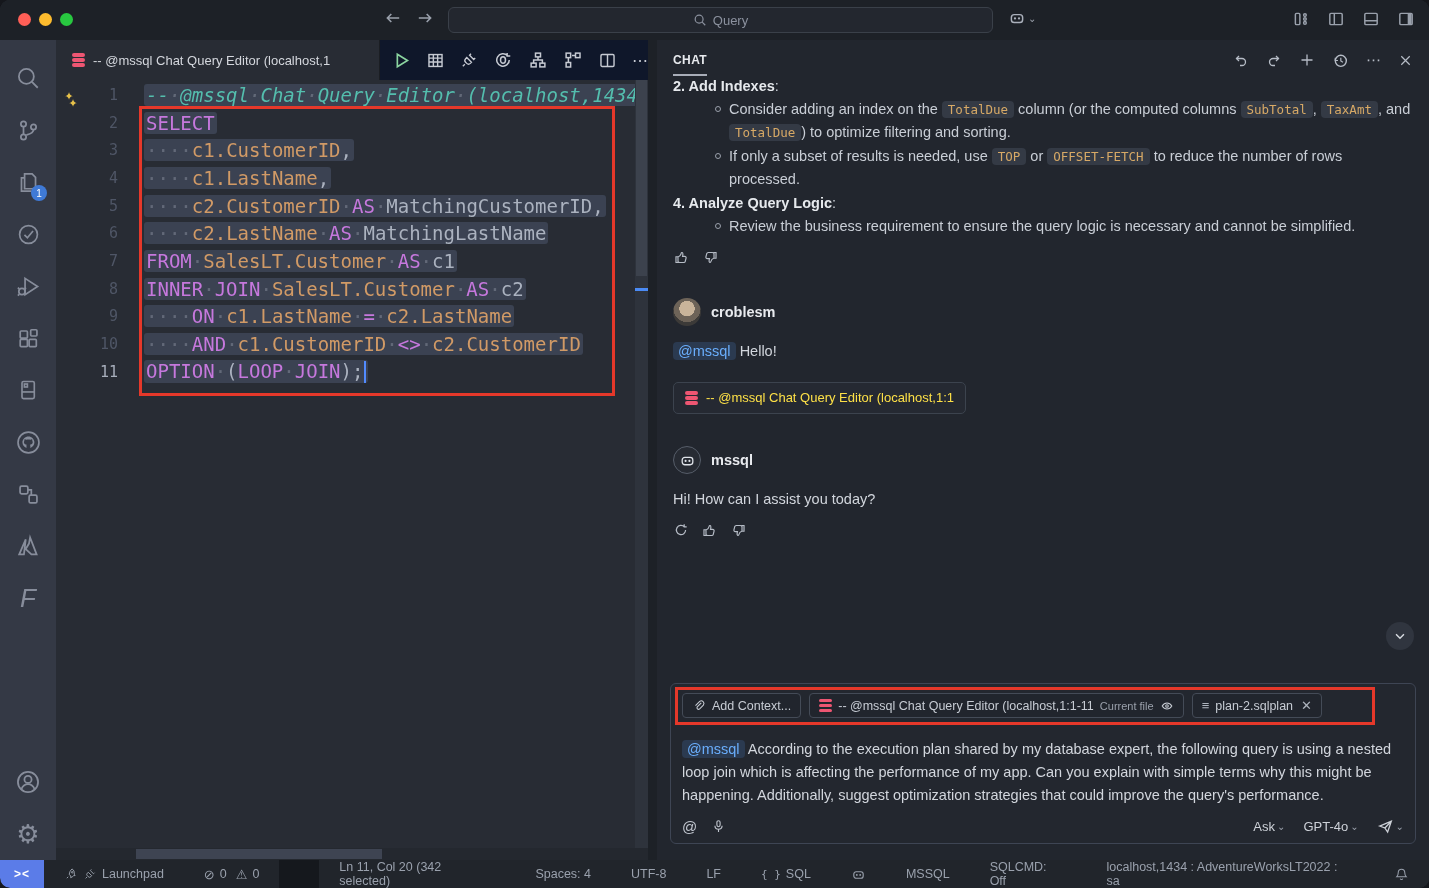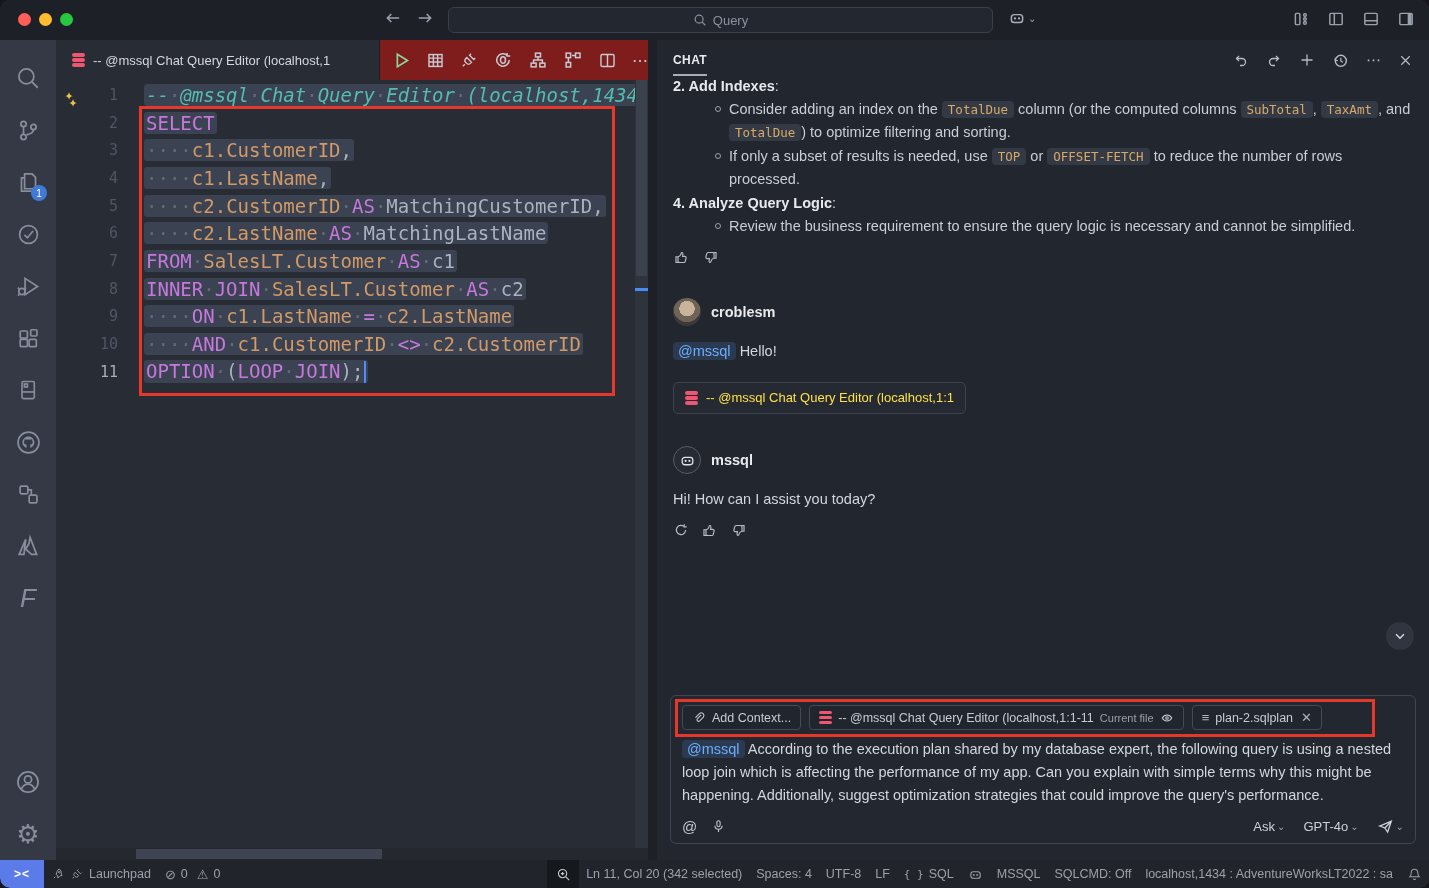--- a/index.html
+++ b/index.html
@@ -26,21 +26,21 @@
   .activitybar { width:56px; background:#343945; display:flex; flex-direction:column; align-items:center;
                  padding-top:12px; color:#878d9b; flex:0 0 56px; }
   .ab-item { height:52px; width:56px; display:flex; align-items:center; justify-content:center; position:relative; }
   .ab-badge { position:absolute; right:9px; bottom:7px; background:#3f7ad6; color:#fff; font-size:10px;
               width:16px; height:16px; border-radius:50%; display:flex; align-items:center; justify-content:center; }
   .ab-spacer { flex:1; }
   .glyph { font-size:22px; line-height:1; font-style:normal; }
 
   
   .editor-group { width:592px; flex:0 0 592px; display:flex; flex-direction:column; background:#282c34; }
-  .tabbar { height:40px; background:#7f1d1d; display:flex; align-items:stretch; flex:0 0 40px; }
+  .tabbar { height:40px; background:#0f172a; display:flex; align-items:stretch; flex:0 0 40px; }
   .tab { background:#282c34; display:flex; align-items:center; gap:8px; padding:0 16px 0 16px; width:330px;
          color:#d4d7dd; font-size:13px; border-right:1px solid #1b1e23; }
   .tab-title { white-space:nowrap; overflow:hidden; }
   .dbicon { display:inline-flex; flex-direction:column; gap:1.5px; }
   .dbicon i { width:13px; height:3.4px; background:#ee5672; border-radius:2px; display:block; }
   .ed-toolbar { display:flex; align-items:center; gap:15px; padding-left:12px; color:#c6cad2; }
   .play { color:#8bd5a0; }
 
   .editor { flex:1; position:relative; overflow:hidden; padding-top:1px;
             font-family:"DejaVu Sans Mono", monospace; }
@@ -100,32 +100,32 @@
 
   .chat-input { flex:0 0 auto; margin:0 13px 16px; border:1px solid #3e4554; border-radius:6px;
                 background:#23272f; padding:9px 11px 8px; position:relative; }
   .chips-row { display:flex; gap:8px; align-items:center; position:relative; }
   .redbox-chips { position:absolute; left:-7px; top:-6px; width:700px; height:38px;
                   border:3px solid #e5382a; pointer-events:none; }
   .chip { display:inline-flex; align-items:center; gap:6px; height:25px; padding:0 9px; border:1px solid #444b57;
           border-radius:4px; background:#21252d; color:#c7ccd4; font-size:12.5px; white-space:nowrap; }
   .chip .sub { color:#9aa0ab; font-size:11px; }
   .chip .x { color:#aeb4be; font-size:13px; margin-left:2px; }
-  .input-text { margin-top:8px; font-size:14.5px; line-height:23px; color:#d2d6dd; }
+  .input-text { margin-top:20px; font-size:14.5px; line-height:23px; color:#d2d6dd; }
   .input-actions { display:flex; align-items:center; margin-top:11px; color:#c0c5ce; gap:14px; }
   .ia-right { margin-left:auto; display:flex; align-items:center; gap:18px; font-size:13px; color:#cdd1d8; }
   .dd { display:inline-flex; align-items:center; gap:2px; }
   .chev { font-size:10px; color:#9aa0ab; }
 
   
   .statusbar { height:28px; flex:0 0 28px; background:#21252b; display:flex; align-items:center;
                font-size:12.5px; color:#9aa1ad; gap:0; }
   .remote { width:44px; height:28px; background:#5b7ce8; color:#fff; display:flex; align-items:center;
             justify-content:center; font-weight:bold; font-size:12px; border-bottom-left-radius:10px; letter-spacing:1px; }
-  .sb-item { display:flex; align-items:center; gap:5px; padding:0 7px; height:100%; }
+  .sb-item { display:flex; align-items:center; gap:5px; padding:0 20px; height:100%; }
   .sb-right { margin-left:auto; display:flex; align-items:center; height:100%; }
   .zoombox { background:#15181d; width:32px; justify-content:center; }
   svg.ic { display:block; }
 </style>
 </head>
 <body>
 
 <div class="window">
 
   <div class="titlebar">

